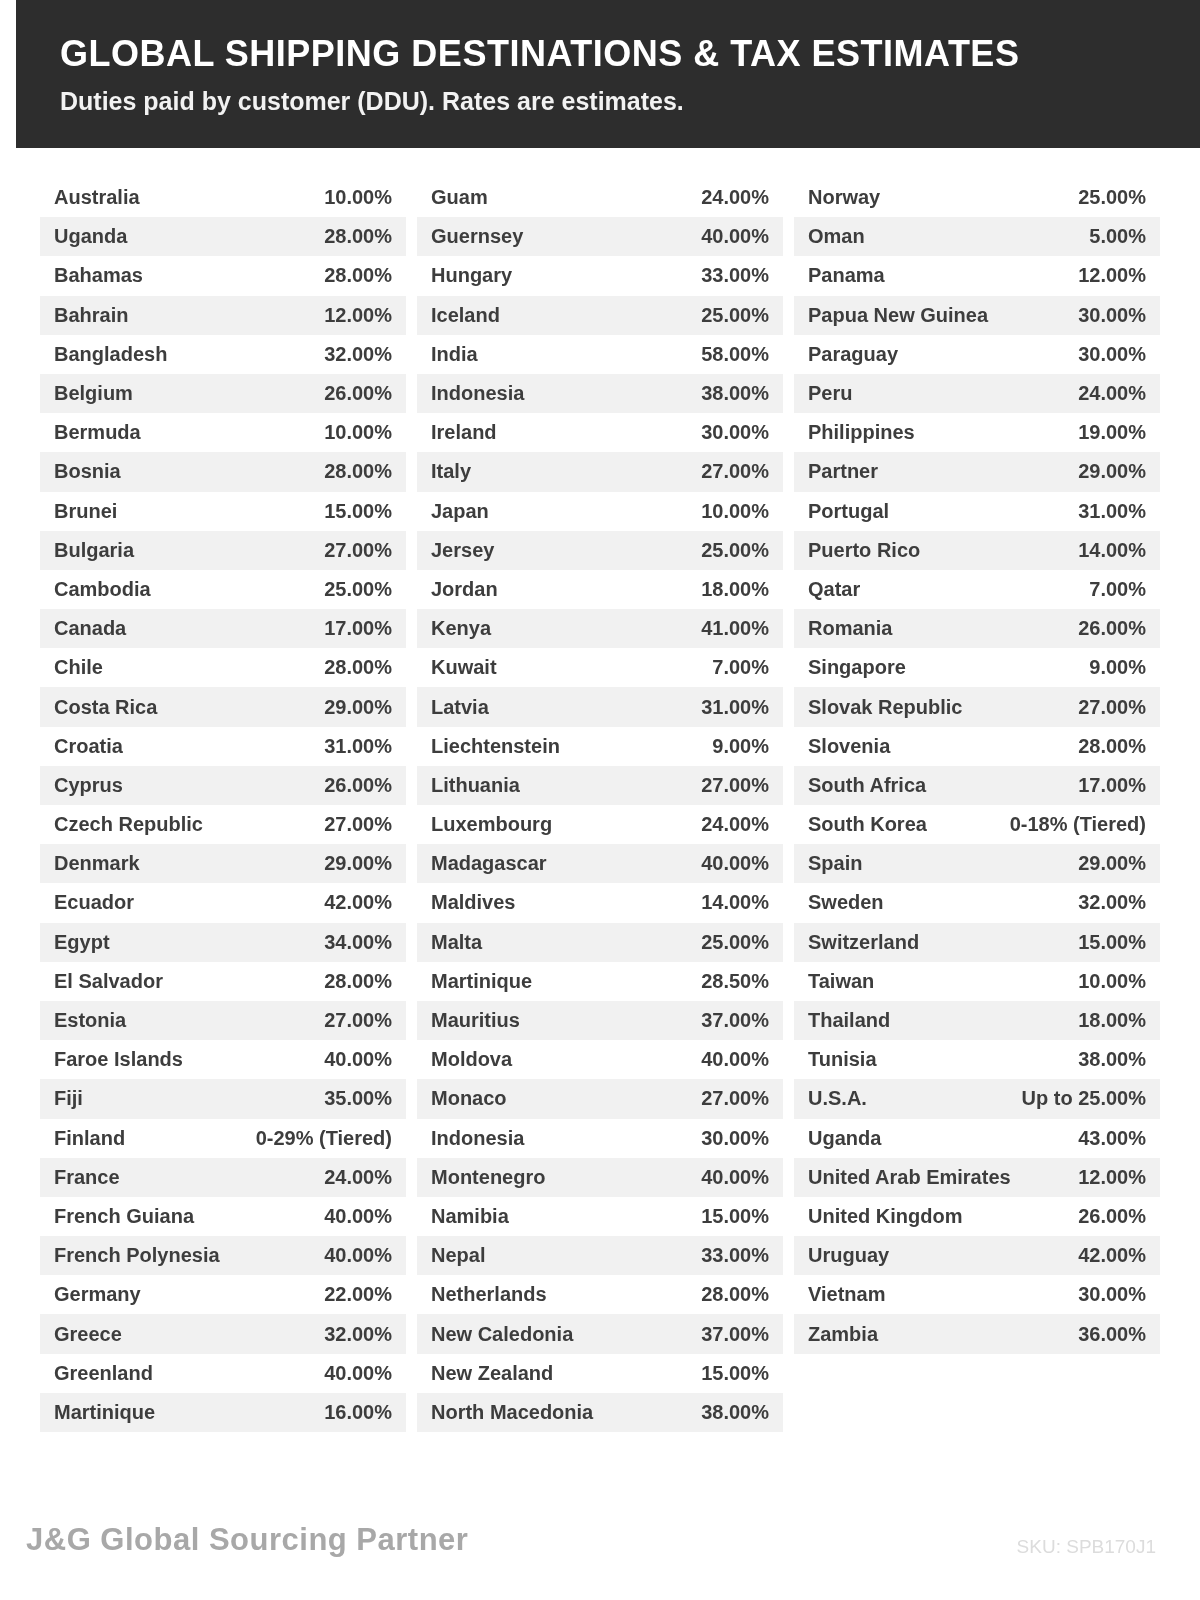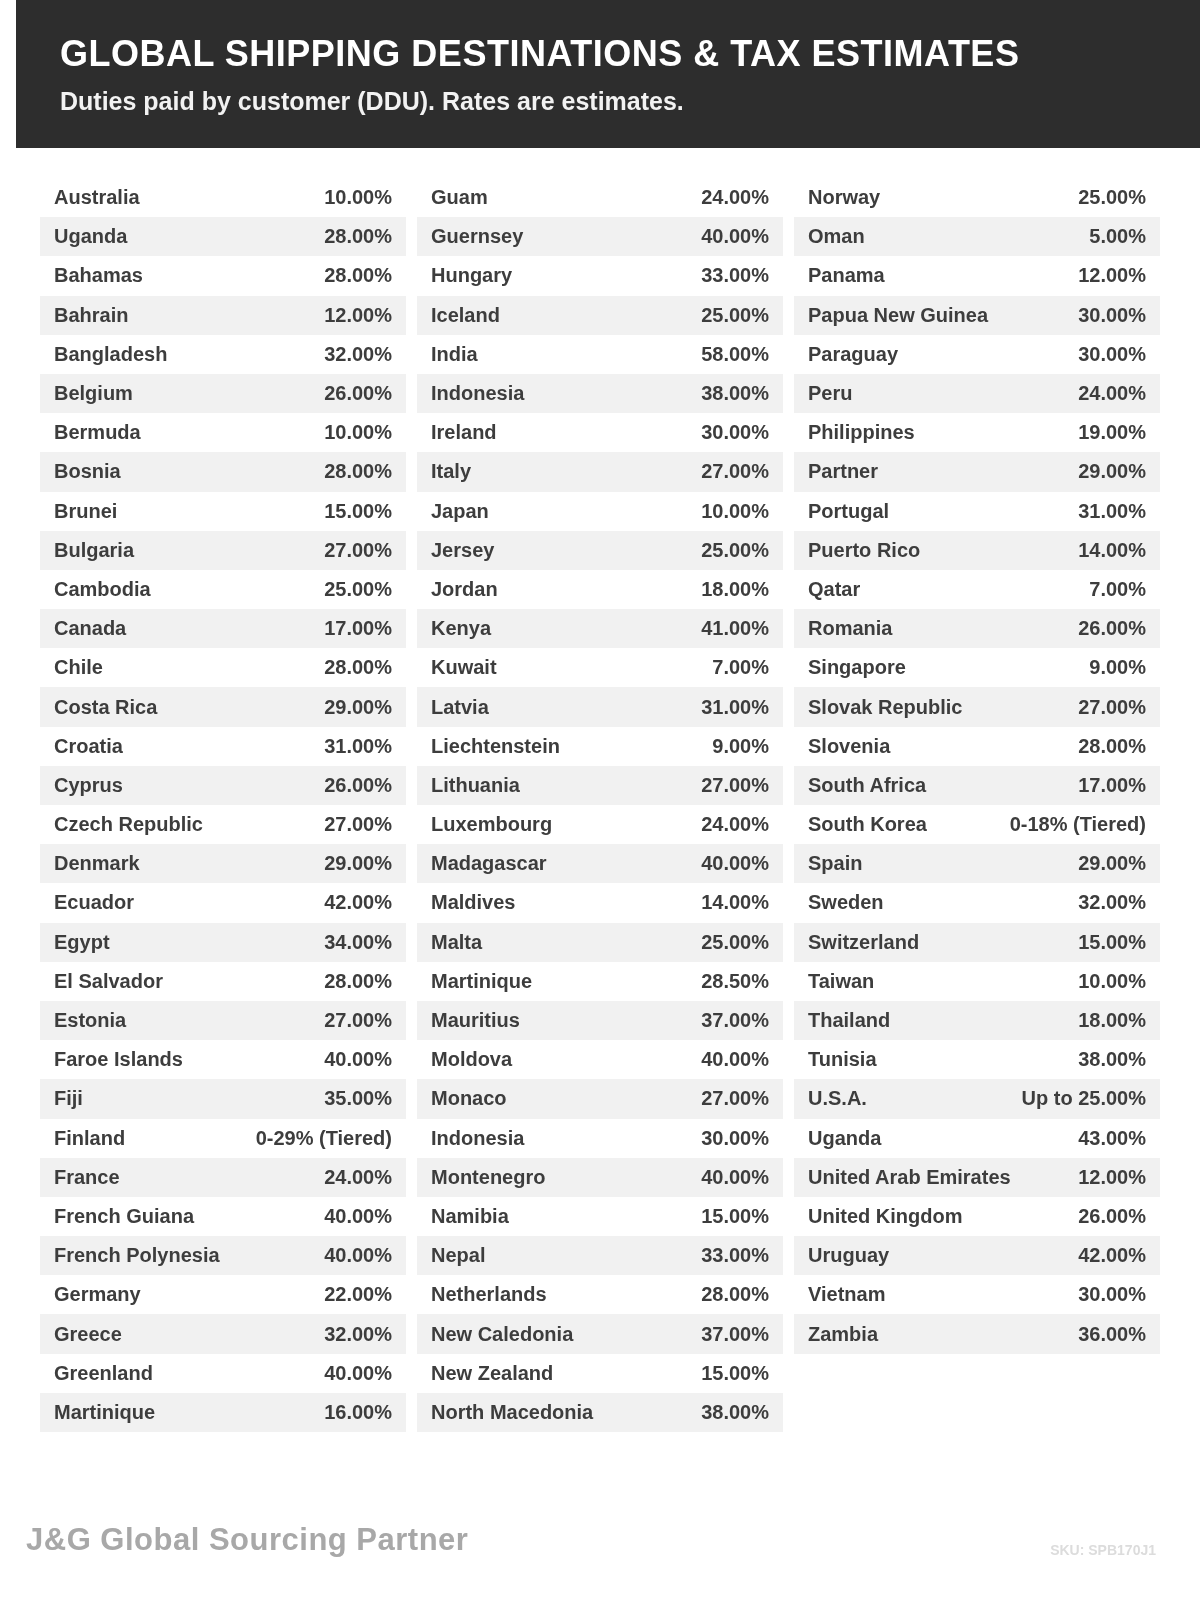--- a/index.html
+++ b/index.html
@@ -83,22 +83,22 @@
     align-items: flex-end;
   }
   .footer .brand {
     color: #a8a8a8;
     font-size: 31px;
     font-weight: 800;
     letter-spacing: 0.5px;
   }
   .footer .sku {
     color: #dcdcdc;
-    font-size: 14px;
-    font-weight: 700;
+    font-size: 19px;
+    font-weight: 400;
   }
 </style>
 </head>
 <body>
 
 <div class="header">
   <div class="title">GLOBAL SHIPPING DESTINATIONS &amp; TAX ESTIMATES</div>
   <div class="subtitle">Duties paid by customer (DDU). Rates are estimates.</div>
 </div>
 

